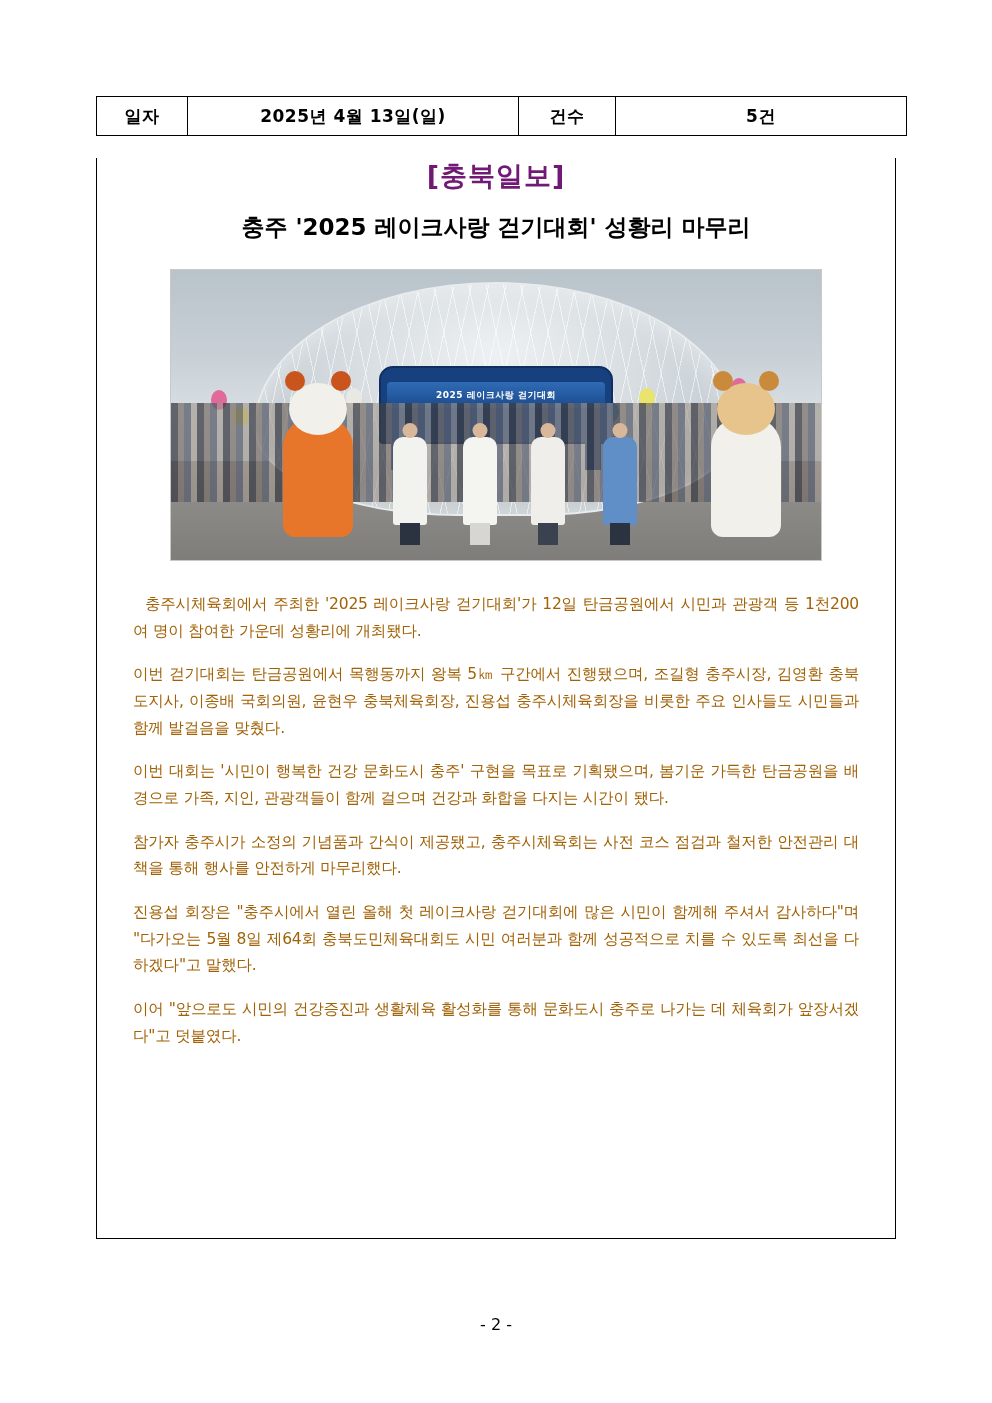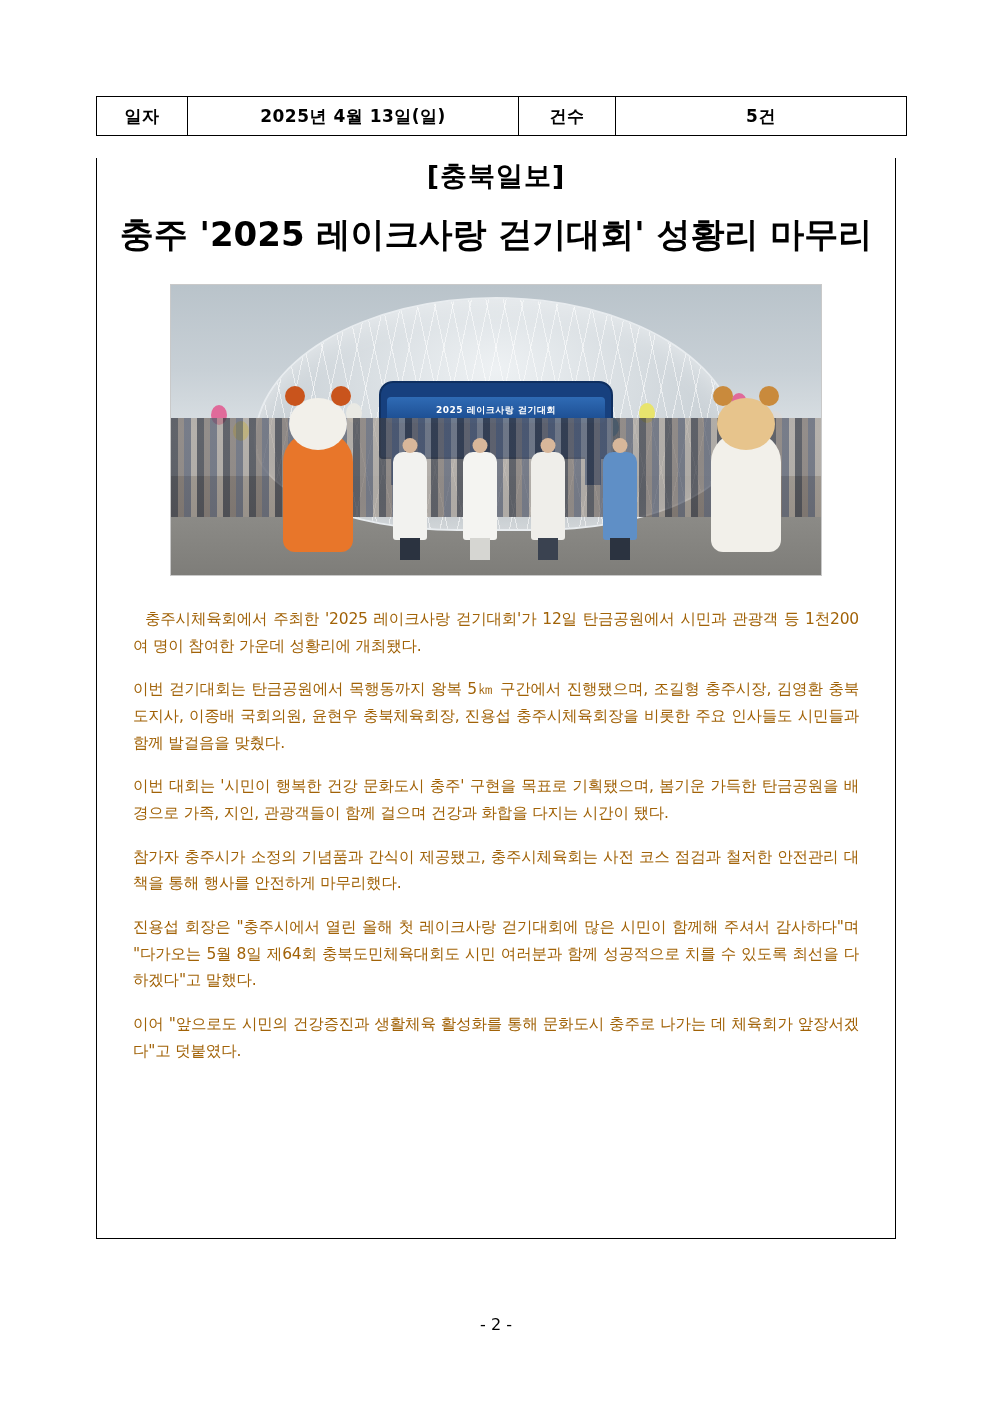--- a/index.html
+++ b/index.html
@@ -54,30 +54,30 @@
     border-top: none;
     width: 798px;
     min-height: 1080px;
     padding: 0;
     box-sizing: content-box;
     position: relative;
   }
 
   .outlet-name {
     text-align: center;
-    color: #000000;
+    color: #701a75;
     font-size: 27px;
     font-weight: bold;
     margin-top: 22px;
     letter-spacing: 1px;
   }
   .headline {
     text-align: center;
     color: #000;
-    font-size: 34px;
+    font-size: 23px;
     font-weight: bold;
     margin-top: 18px;
     letter-spacing: 0px;
     padding: 0 20px;
   }
 
   
   .photo-wrap {
     margin: 26px auto 0 auto;
     width: 650px;

